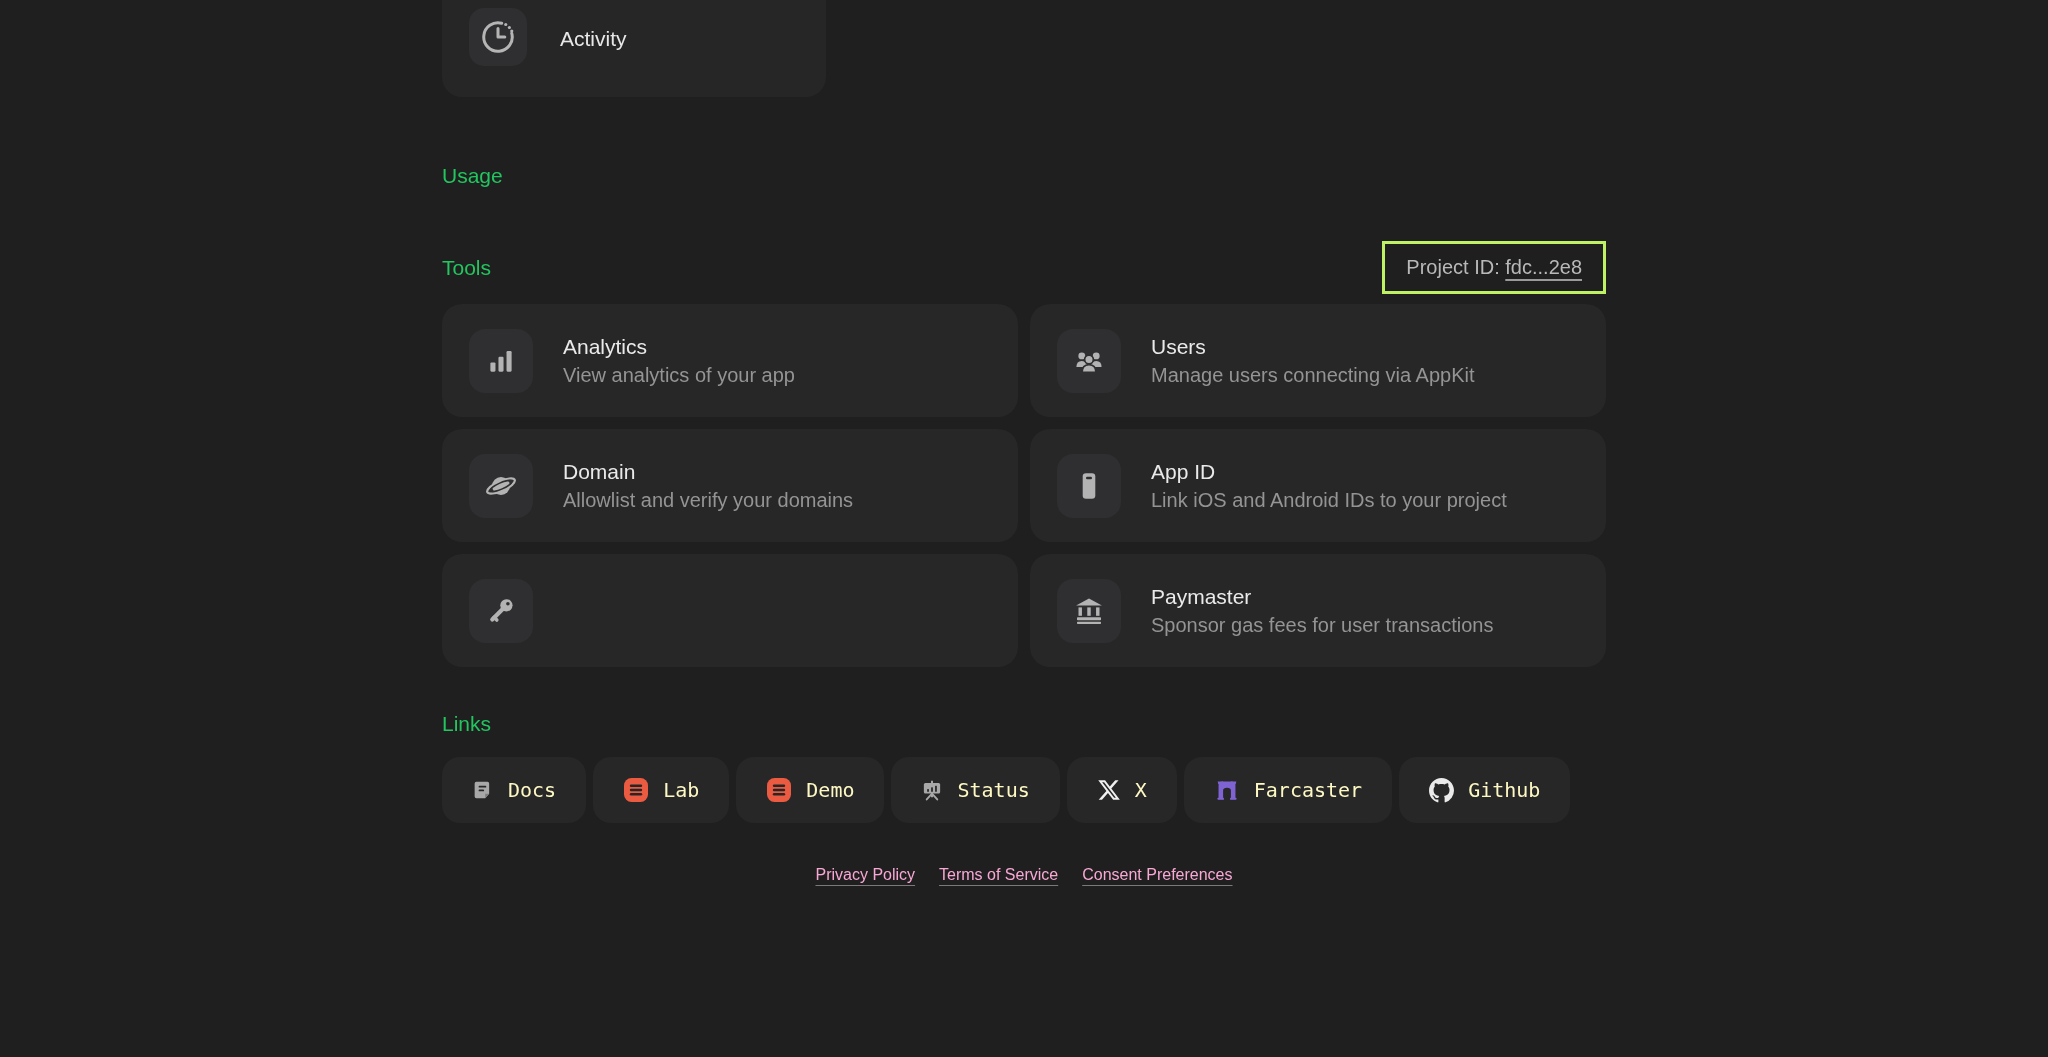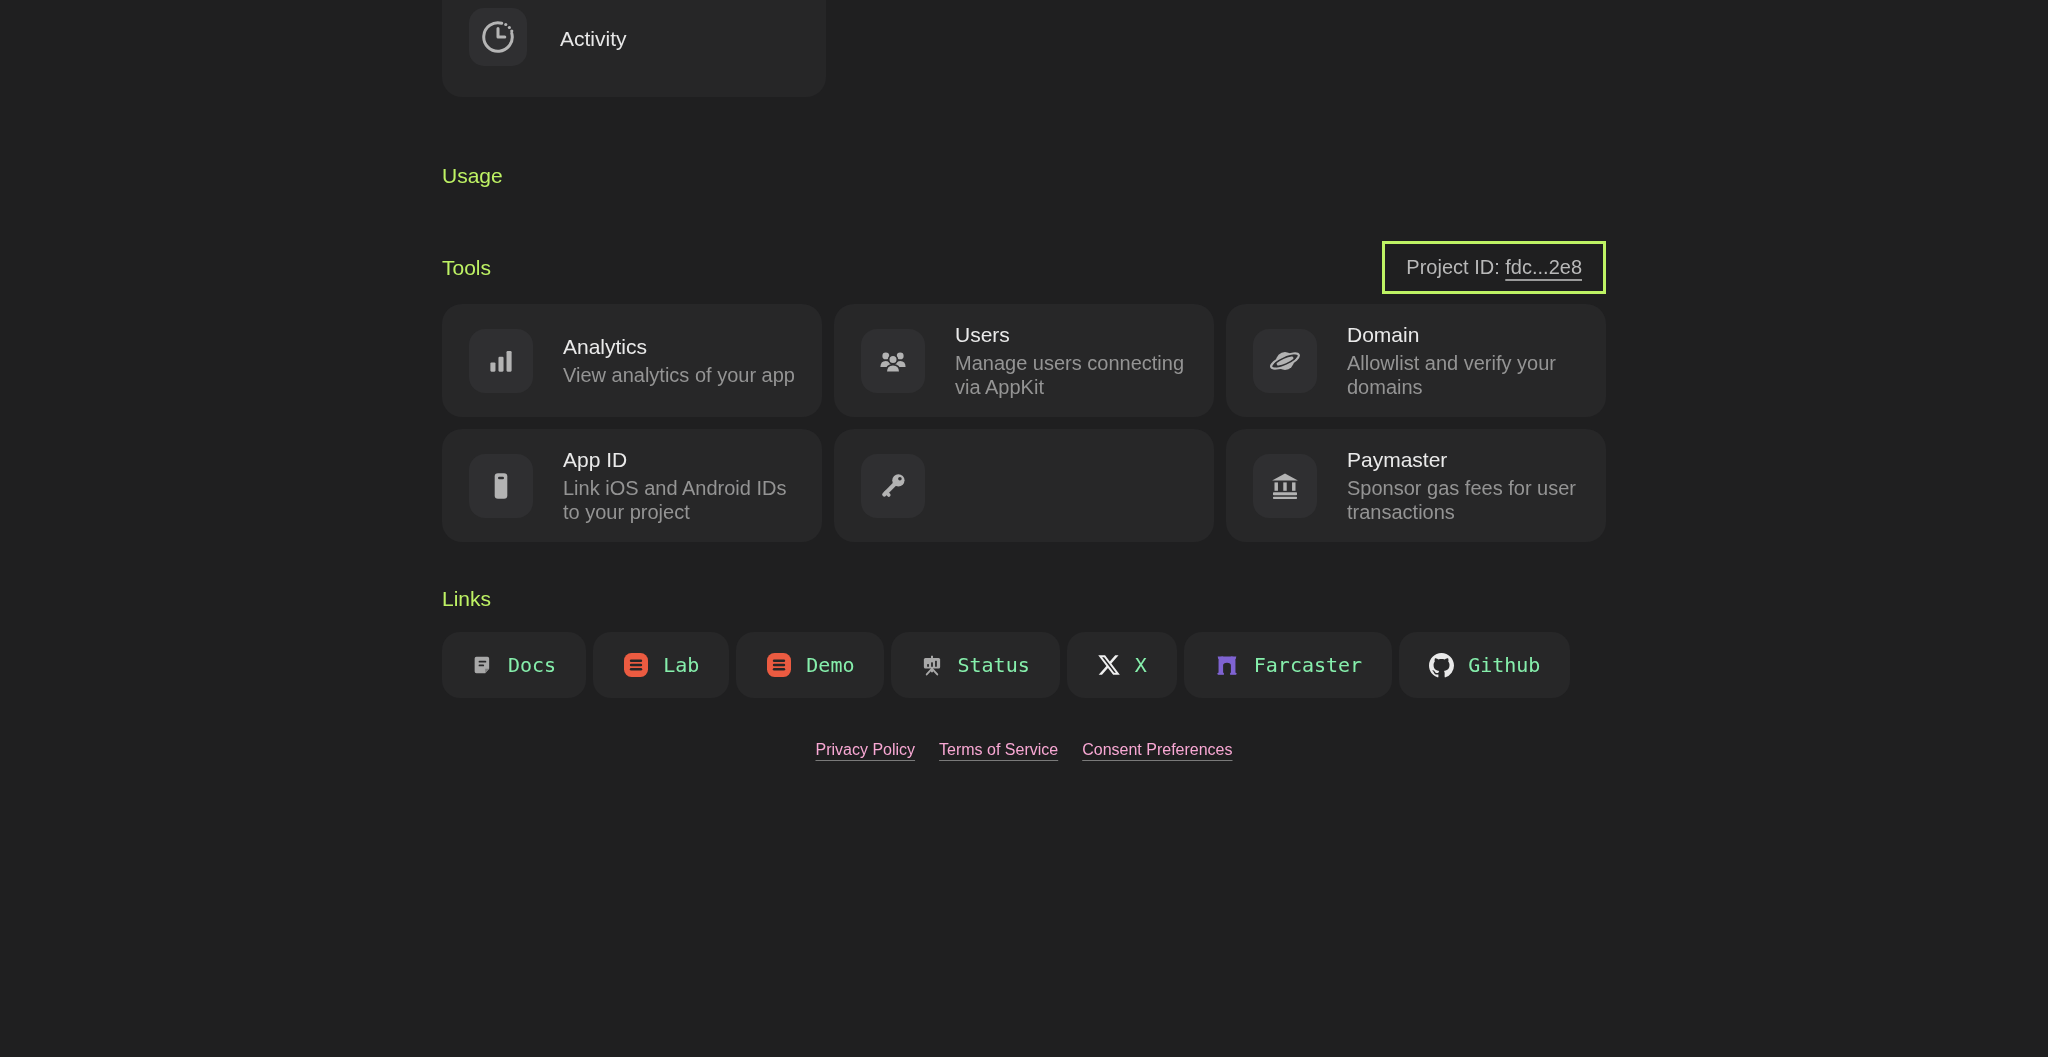--- a/index.html
+++ b/index.html
@@ -34,21 +34,21 @@
     width: 58px; height: 58px;
     background: #2f2f31;
     border-radius: 15px;
     display: flex; align-items: center; justify-content: center;
     flex: 0 0 auto;
   }
 
   .section-heading {
     font-size: 21px; line-height: 26px;
     font-weight: 400;
-    color: #bef264;
+    color: #22c55e;
   }
 
   
   .usage-heading { margin-top: 66px; }
   .usage-card {
     margin-top: 21px;
     height: 103px;
     background: #272728;
     border-radius: 20px;
     padding: 26px 26px 0 26px;
@@ -75,21 +75,21 @@
     border: 3px solid #bef264;
     cursor: pointer;
     white-space: pre;
   }
   .pid-label, .pid-value { font-size: 20px; color: #b9b9b9; }
   .pid-value { text-decoration: underline; text-underline-offset: 5px; text-decoration-color: #9a9a9a; }
 
   .tools-grid {
     margin-top: 10px;
     display: grid;
-    grid-template-columns: 1fr 1fr 1fr;
+    grid-template-columns: 1fr 1fr;
     gap: 12px;
   }
   .tool-card {
     height: 113px;
     background: #272728;
     border-radius: 20px;
     display: flex; align-items: center;
     gap: 30px;
     padding: 0 20px 0 27px;
     cursor: pointer;
@@ -108,21 +108,21 @@
   .link-btn {
     height: 66px;
     background: #272728;
     border: none;
     border-radius: 18px;
     display: inline-flex; align-items: center;
     gap: 14px;
     padding: 0 30px;
     font-family: "DejaVu Sans Mono", monospace;
     font-size: 20px;
-    color: #86efac;
+    color: #fef9c3;
     cursor: pointer;
   }
   .link-btn svg { flex: 0 0 auto; }
 
   
   .footer {
     margin-top: 43px;
     display: flex; justify-content: center;
     gap: 24px;
   }

